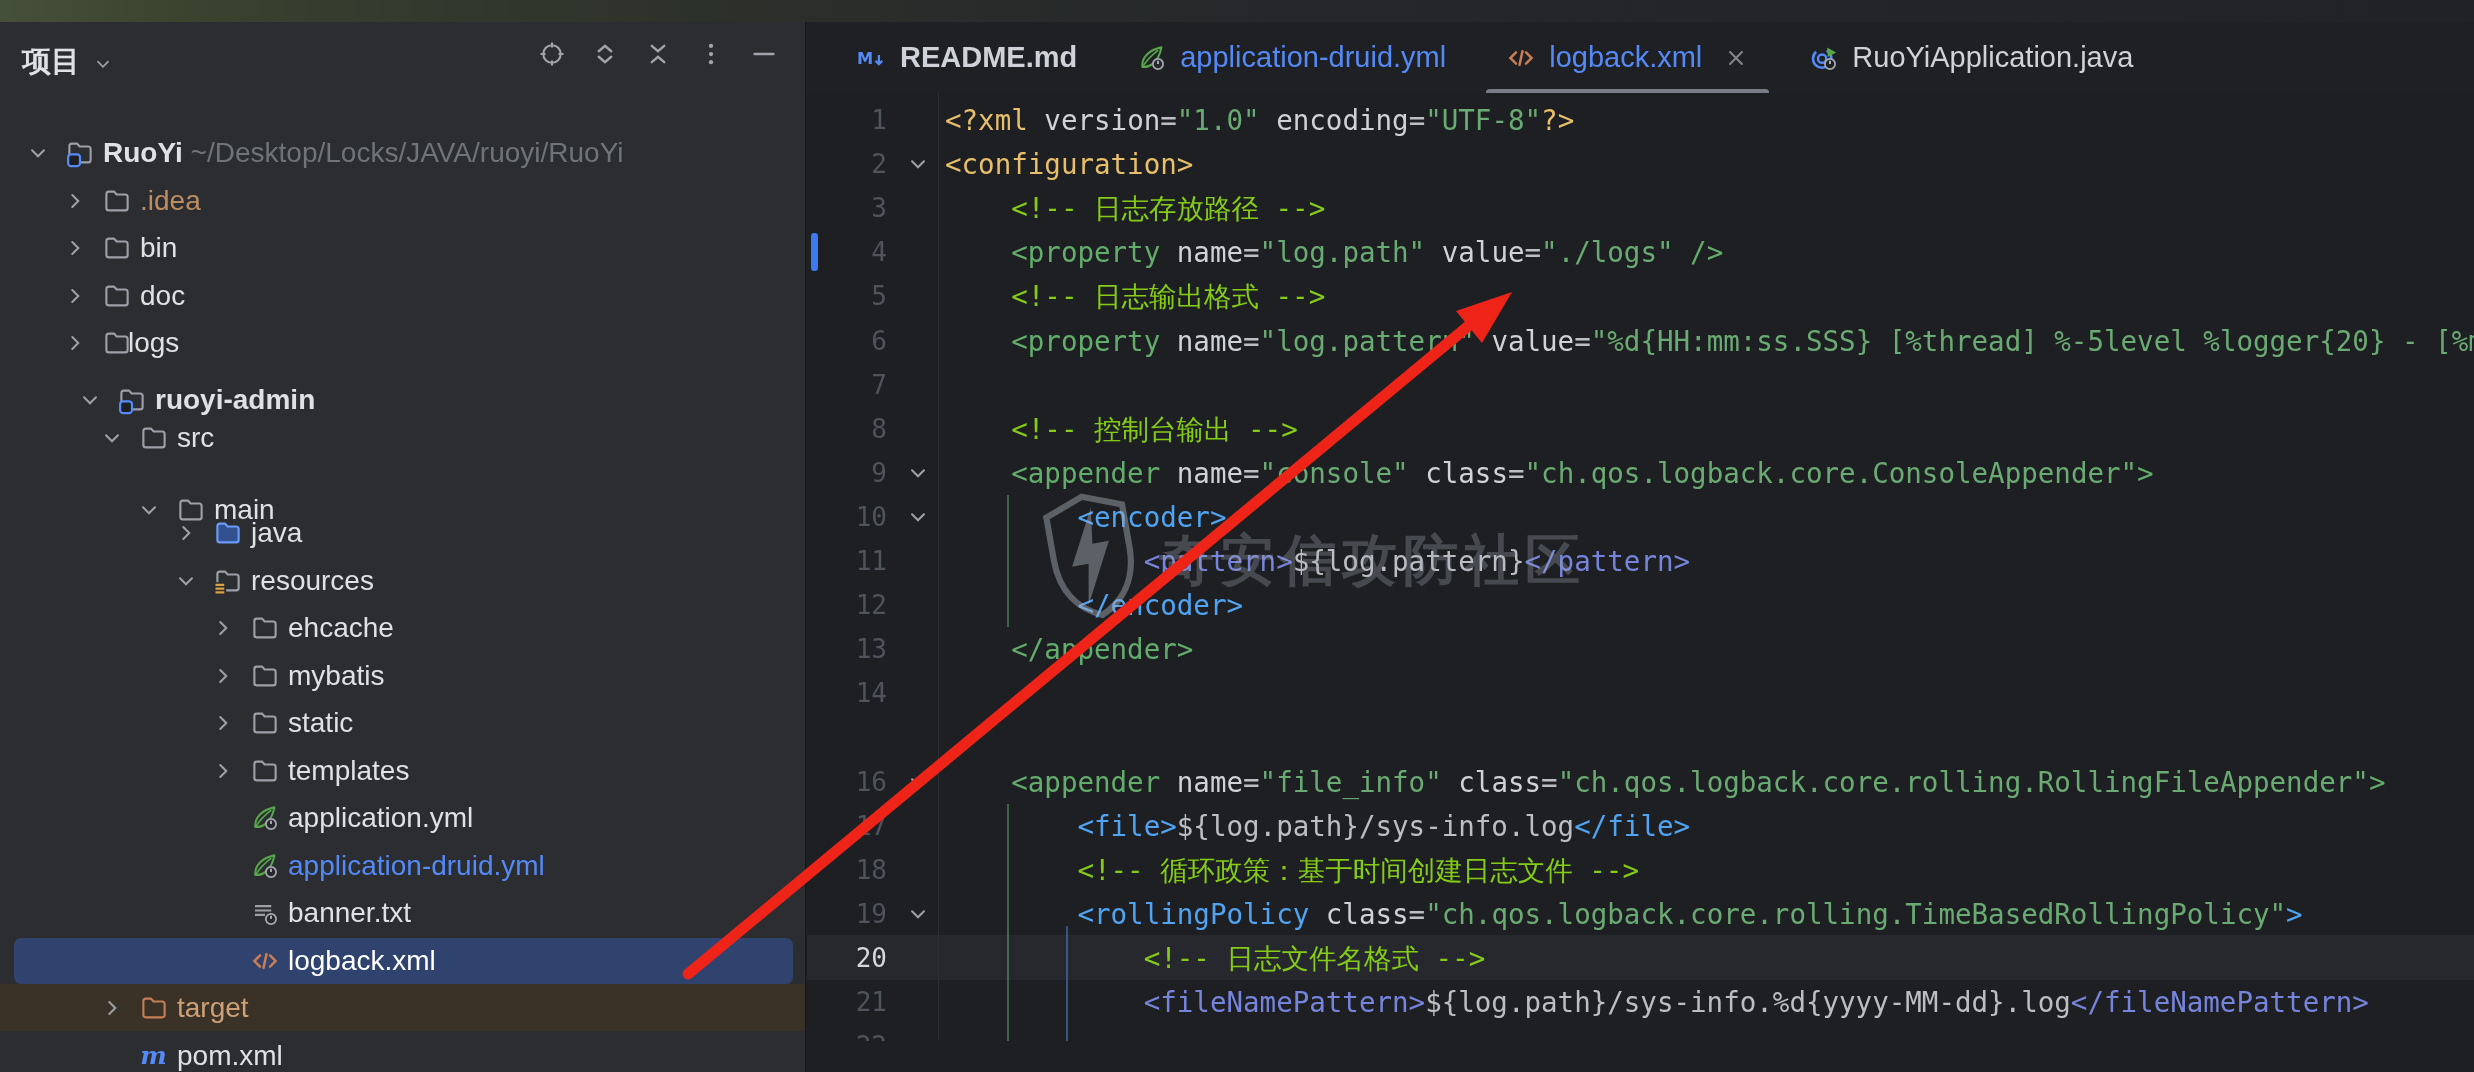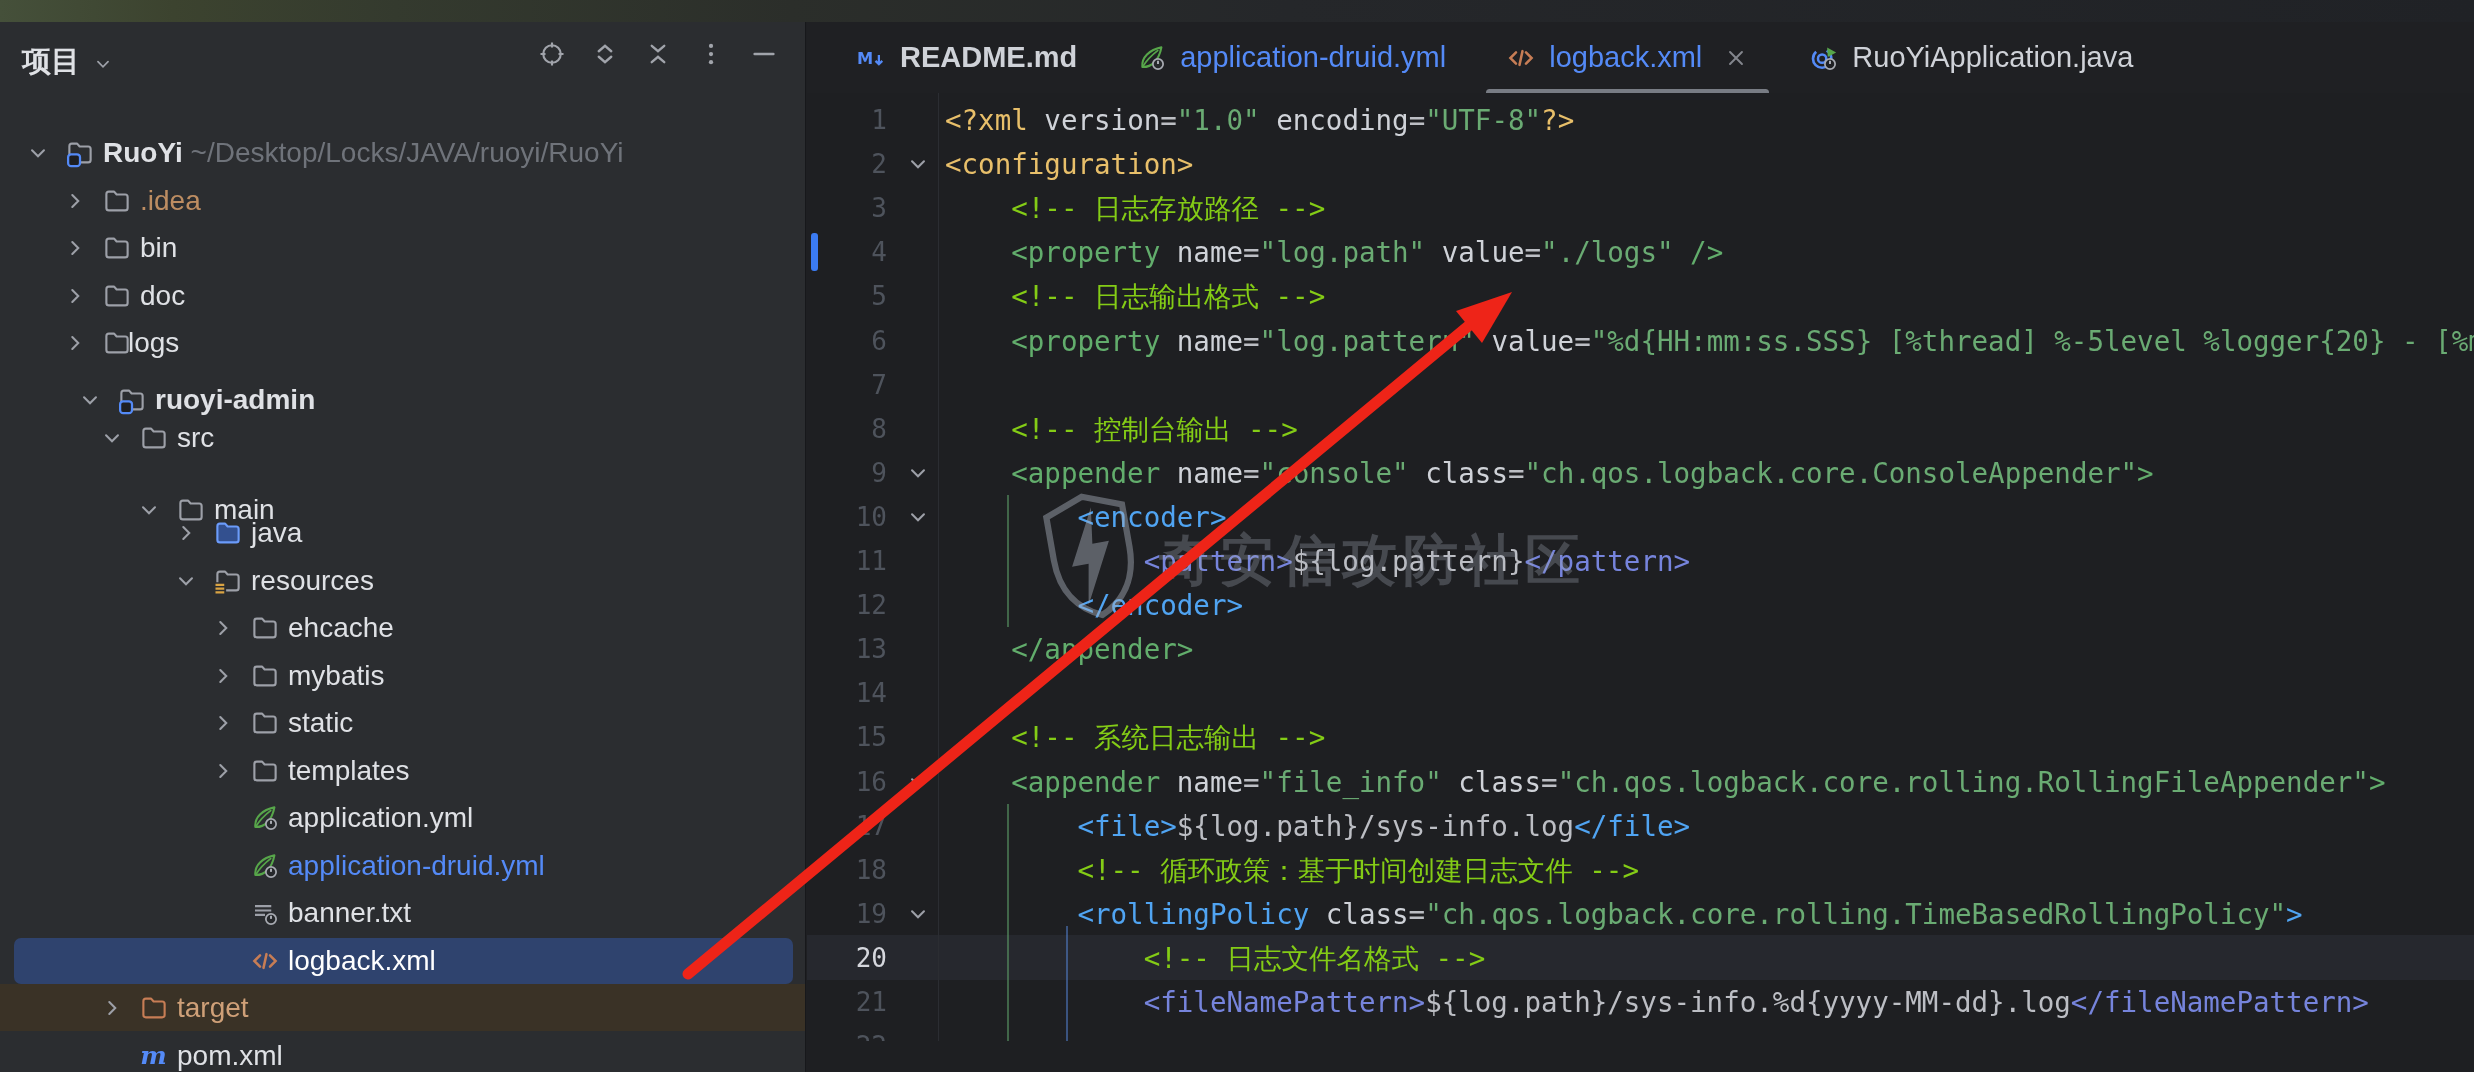--- a/index.html
+++ b/index.html
@@ -432,21 +432,20 @@
         <div class="cline" style="top: 357.8px;"><span class="lnum">9</span><span class="fold"><svg viewBox="0 0 24 24" fill="none" stroke="#9da0a8" stroke-width="1.9" stroke-linecap="round">
               <path d="M6.5 9.5 12 15l5.5-5.5"></path>
             </svg></span><span class="ccode"><span class="c-g">    &lt;appender </span><span class="c-a">name</span><span class="c-w">=</span><span class="c-s">"console"</span><span class="c-a"> class</span><span class="c-w">=</span><span class="c-s">"ch.qos.logback.core.ConsoleAppender"</span><span class="c-g">&gt;</span></span></div>
         <div class="cline" style="top: 401.9px;"><span class="lnum">10</span><span class="fold"><svg viewBox="0 0 24 24" fill="none" stroke="#9da0a8" stroke-width="1.9" stroke-linecap="round">
               <path d="M6.5 9.5 12 15l5.5-5.5"></path>
             </svg></span><span class="ccode"><span class="c-b">        &lt;encoder&gt;</span></span></div>
         <div class="cline" style="top: 446px;"><span class="lnum">11</span><span class="ccode"><span class="c-p">            &lt;pattern&gt;</span><span class="c-w">${log.pattern}</span><span class="c-p">&lt;/pattern&gt;</span></span></div>
         <div class="cline" style="top: 490.1px;"><span class="lnum">12</span><span class="ccode"><span class="c-b">        &lt;/encoder&gt;</span></span></div>
         <div class="cline" style="top: 534.2px;"><span class="lnum">13</span><span class="ccode"><span class="c-g">    &lt;/appender&gt;</span></span></div>
         <div class="cline" style="top: 578.3px;"><span class="lnum">14</span><span class="ccode"></span></div>
-        <div class="cline" style="top: 622.4px;"><span class="lnum">15</span><span class="ccode"><span class="c-c">    &lt;!-- 系统日志输出 --&gt;</span></span></div>
         <div class="cline" style="top: 666.5px;"><span class="lnum">16</span><span class="fold"><svg viewBox="0 0 24 24" fill="none" stroke="#9da0a8" stroke-width="1.9" stroke-linecap="round">
               <path d="M6.5 9.5 12 15l5.5-5.5"></path>
             </svg></span><span class="ccode"><span class="c-g">    &lt;appender </span><span class="c-a">name</span><span class="c-w">=</span><span class="c-s">"file_info"</span><span class="c-a"> class</span><span class="c-w">=</span><span class="c-s">"ch.qos.logback.core.rolling.RollingFileAppender"</span><span class="c-g">&gt;</span></span></div>
         <div class="cline" style="top: 710.6px;"><span class="lnum">17</span><span class="ccode"><span class="c-b">        &lt;file&gt;</span><span class="c-w">${log.path}/sys-info.log</span><span class="c-b">&lt;/file&gt;</span></span></div>
         <div class="cline" style="top: 754.7px;"><span class="lnum">18</span><span class="ccode"><span class="c-c">        &lt;!-- 循环政策：基于时间创建日志文件 --&gt;</span></span></div>
         <div class="cline" style="top: 798.8px;"><span class="lnum">19</span><span class="fold"><svg viewBox="0 0 24 24" fill="none" stroke="#9da0a8" stroke-width="1.9" stroke-linecap="round">
               <path d="M6.5 9.5 12 15l5.5-5.5"></path>
             </svg></span><span class="ccode"><span class="c-b">        &lt;rollingPolicy </span><span class="c-a">class</span><span class="c-w">=</span><span class="c-s">"ch.qos.logback.core.rolling.TimeBasedRollingPolicy"</span><span class="c-b">&gt;</span></span></div>
         <div class="cline" style="top: 842.9px;"><span class="lnum cur">20</span><span class="ccode"><span class="c-c">            &lt;!-- 日志文件名格式 --&gt;</span></span></div>
         <div class="cline" style="top: 887px;"><span class="lnum">21</span><span class="ccode"><span class="c-p">            &lt;fileNamePattern&gt;</span><span class="c-w">${log.path}/sys-info.%d{yyyy-MM-dd}.log</span><span class="c-p">&lt;/fileNamePattern&gt;</span></span></div>

